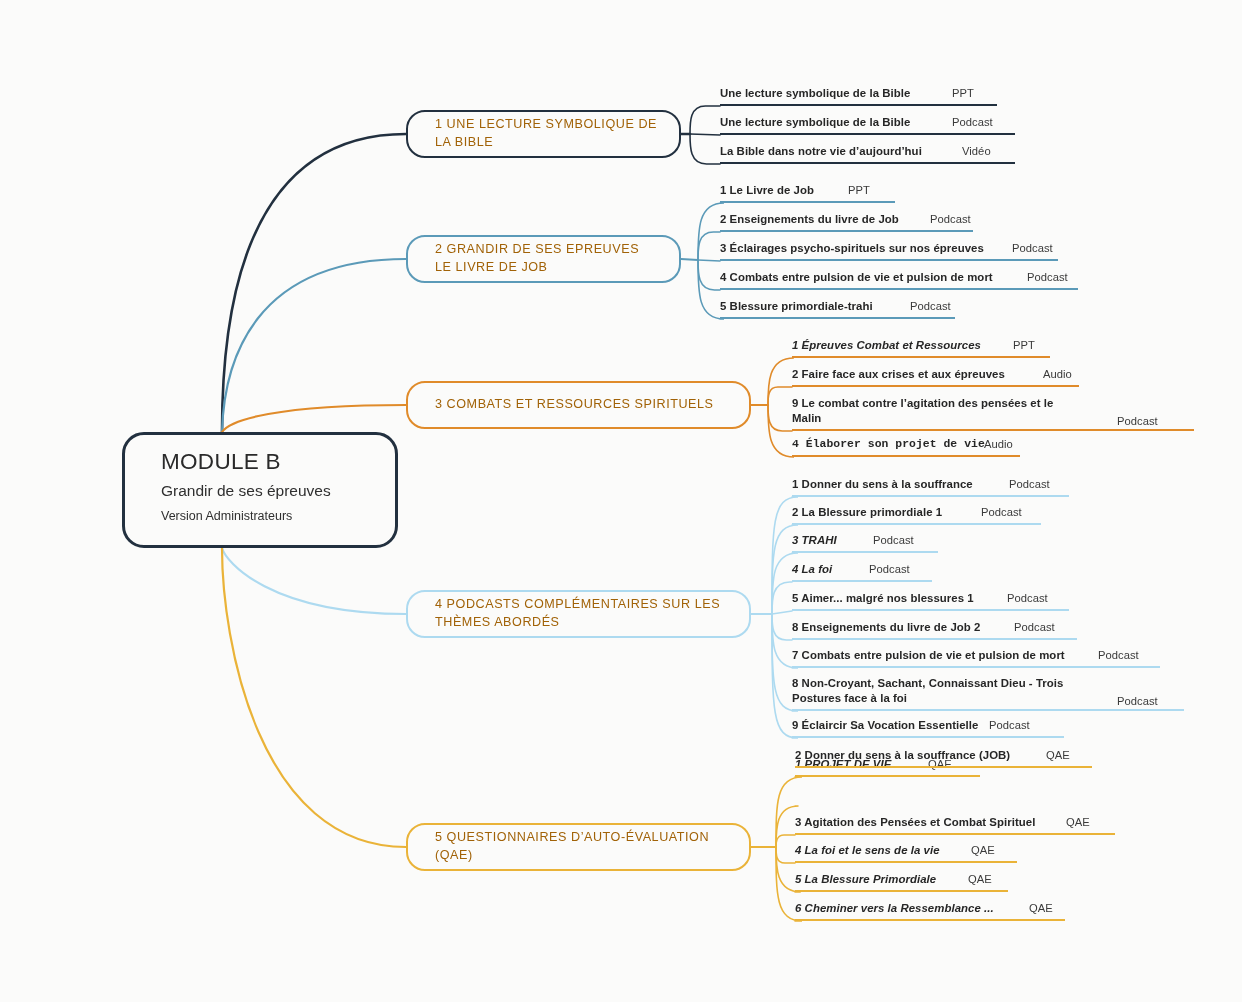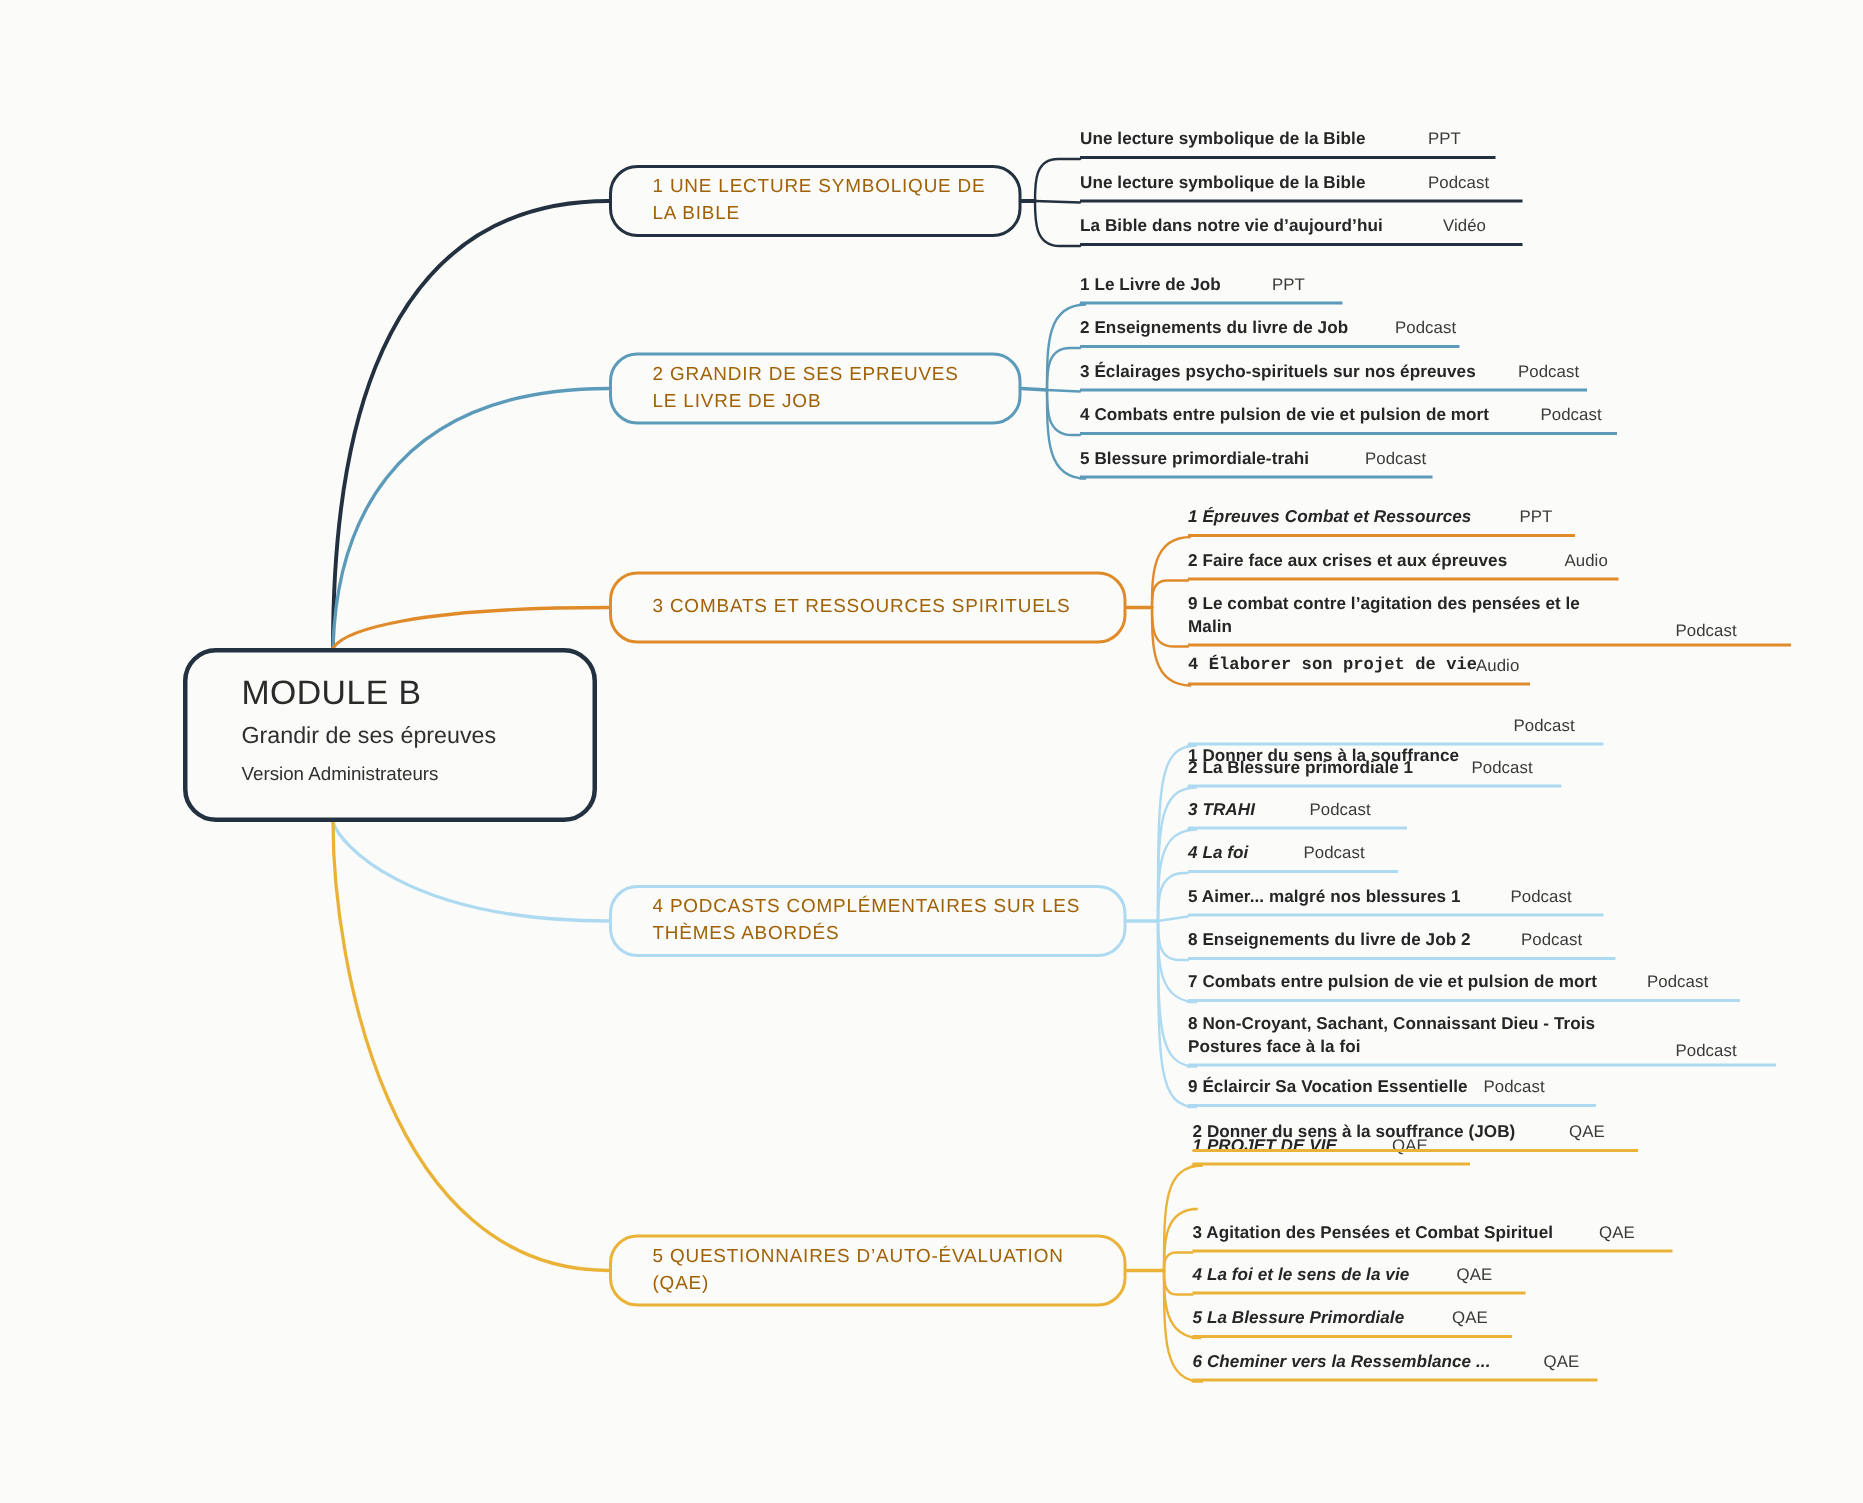--- a/index.html
+++ b/index.html
@@ -203,21 +203,21 @@
       </div>
       <div class="leaf" style="left: 792px; top: 437px; width: 268px; height: 20px;">
         <div class="leaf-text" style="width: 400px; font-family: Liberation Mono, monospace;">4 Élaborer son projet de vie</div>
         <div class="leaf-type" style="left: 192px;">Audio</div>
         <div class="leaf-rule" style="width: 228px; background: rgb(224, 139, 42);"></div>
       </div>
       <div class="branch-node" style="left: 406px; top: 590px; width: 345px; height: 48px; border-color: rgb(173, 218, 240);">
         <div class="branch-label">4 PODCASTS COMPLÉMENTAIRES SUR LES THÈMES ABORDÉS</div>
       </div>
       <div class="leaf" style="left: 792px; top: 477px; width: 317px; height: 20px;">
-        <div class="leaf-text" style="width: 400px; margin-top: 20px;">1 Donner du sens à la souffrance</div>
+        <div class="leaf-text" style="width: 400px;">1 Donner du sens à la souffrance</div>
         <div class="leaf-type" style="left: 217px;">Podcast</div>
         <div class="leaf-rule" style="width: 277px; background: rgb(173, 218, 240);"></div>
       </div>
       <div class="leaf" style="left: 792px; top: 505px; width: 289px; height: 20px;">
         <div class="leaf-text" style="width: 400px;">2 La Blessure primordiale  1</div>
         <div class="leaf-type" style="left: 189px;">Podcast</div>
         <div class="leaf-rule" style="width: 249px; background: rgb(173, 218, 240);"></div>
       </div>
       <div class="leaf" style="left: 792px; top: 533px; width: 186px; height: 20px;">
         <div class="leaf-text ital" style="width: 400px;">3 TRAHI</div>

